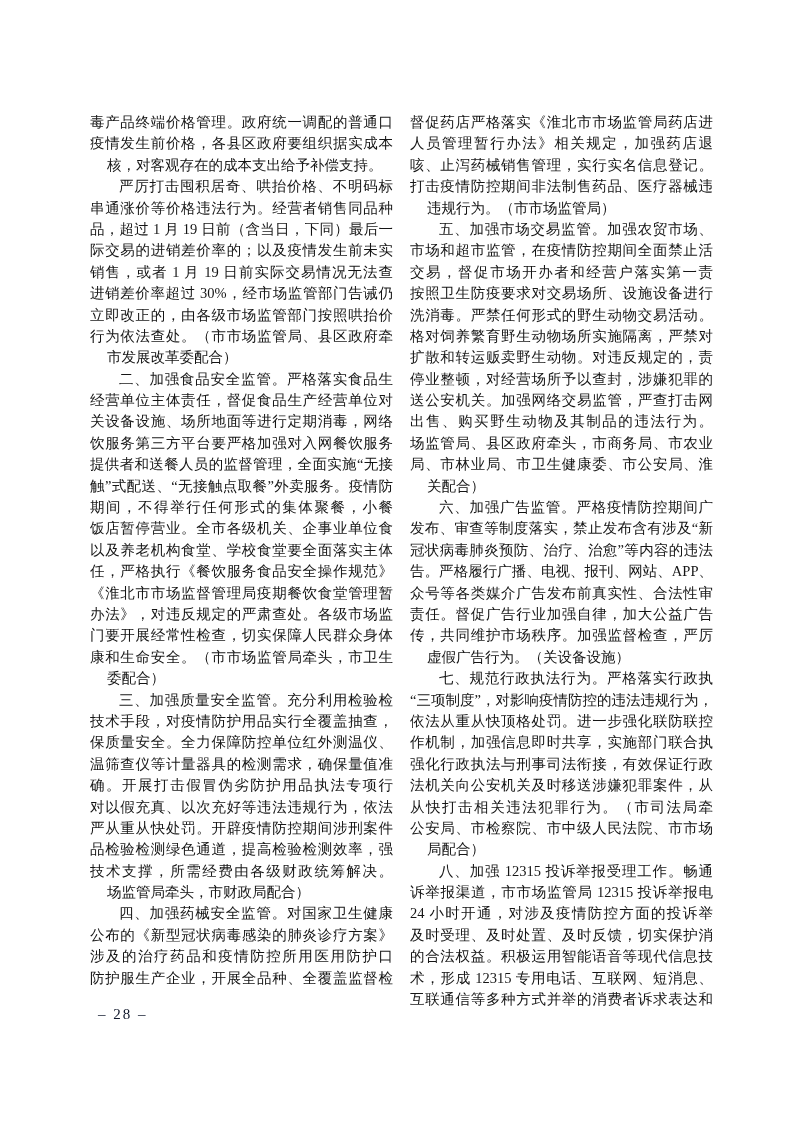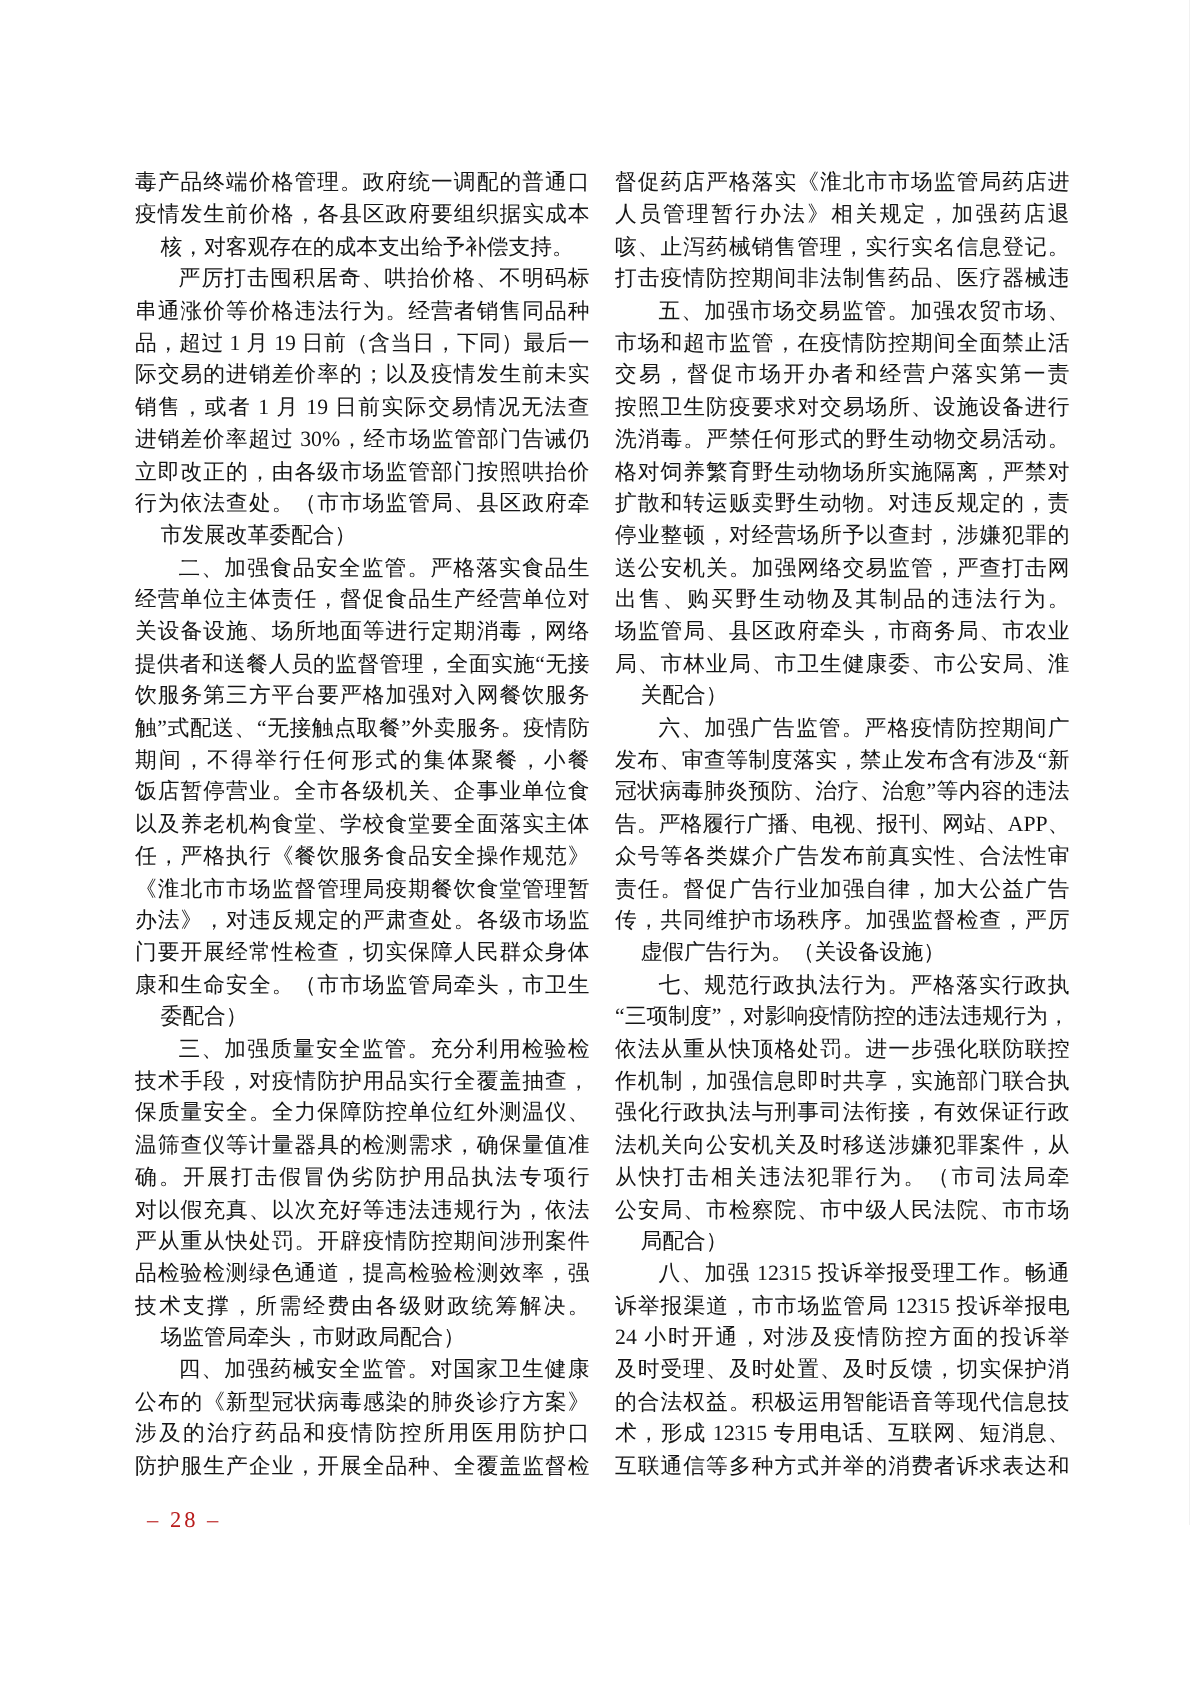--- a/index.html
+++ b/index.html
@@ -44,21 +44,21 @@
   }
   .hd {
     font-weight: normal;
   }
   .page-number {
     position: absolute;
     left: 98px;
     top: 1006px;
     font-size: 15px;
     letter-spacing: 2px;
-    color: #b91c1c;
+    color: #0f172a;
   }
 </style>
 </head>
 <body>
 
 <div class="page">
   <div class="column column-left">
       <div class="line">毒产品终端价格管理。政府统一调配的普通口罩</div>
       <div class="line">疫情发生前价格，各县区政府要组织据实成本审</div>
       <div class="line end">核，对客观存在的成本支出给予补偿支持。</div>
@@ -67,22 +67,22 @@
       <div class="line">品，超过 1 月 19 日前（含当日，下同）最后一次实</div>
       <div class="line">际交易的进销差价率的；以及疫情发生前未实际</div>
       <div class="line">销售，或者 1 月 19 日前实际交易情况无法查证，</div>
       <div class="line">进销差价率超过 30%，经市场监管部门告诫仍不</div>
       <div class="line">立即改正的，由各级市场监管部门按照哄抬价格</div>
       <div class="line">行为依法查处。（市市场监管局、县区政府牵头，</div>
       <div class="line end">市发展改革委配合）</div>
       <div class="line indent"><span class="hd">二、加强食品安全监管。</span>严格落实食品生产</div>
       <div class="line">经营单位主体责任，督促食品生产经营单位对相</div>
       <div class="line">关设备设施、场所地面等进行定期消毒，网络餐</div>
+      <div class="line">饮服务第三方平台要严格加强对入网餐饮服务</div>
       <div class="line">提供者和送餐人员的监督管理，全面实施“无接</div>
-      <div class="line">饮服务第三方平台要严格加强对入网餐饮服务</div>
       <div class="line">触”式配送、“无接触点取餐”外卖服务。疫情防控</div>
       <div class="line">期间，不得举行任何形式的集体聚餐，小餐饮、小</div>
       <div class="line">饭店暂停营业。全市各级机关、企事业单位食堂</div>
       <div class="line">以及养老机构食堂、学校食堂要全面落实主体责</div>
       <div class="line">任，严格执行《餐饮服务食品安全操作规范》和</div>
       <div class="line">《淮北市市场监督管理局疫期餐饮食堂管理暂行</div>
       <div class="line">办法》，对违反规定的严肃查处。各级市场监管部</div>
       <div class="line">门要开展经常性检查，切实保障人民群众身体健</div>
       <div class="line">康和生命安全。（市市场监管局牵头，市卫生健康</div>
       <div class="line end">委配合）</div>
@@ -99,20 +99,21 @@
       <div class="line indent"><span class="hd">四、加强药械安全监管。</span>对国家卫生健康委</div>
       <div class="line">公布的《新型冠状病毒感染的肺炎诊疗方案》中</div>
       <div class="line">涉及的治疗药品和疫情防控所用医用防护口罩、</div>
       <div class="line">防护服生产企业，开展全品种、全覆盖监督检查。</div>
     </div>
   <div class="column column-right">
       <div class="line">督促药店严格落实《淮北市市场监管局药店进出</div>
       <div class="line">人员管理暂行办法》相关规定，加强药店退烧、止</div>
       <div class="line">咳、止泻药械销售管理，实行实名信息登记。严厉</div>
       <div class="line">打击疫情防控期间非法制售药品、医疗器械违法</div>
+      <div class="line end">违规行为。（市市场监管局）</div>
       <div class="line indent"><span class="hd">五、加强市场交易监管。</span>加强农贸市场、集贸</div>
       <div class="line">市场和超市监管，在疫情防控期间全面禁止活禽</div>
       <div class="line">交易，督促市场开办者和经营户落实第一责任，</div>
       <div class="line">按照卫生防疫要求对交易场所、设施设备进行清</div>
       <div class="line">洗消毒。严禁任何形式的野生动物交易活动。严</div>
       <div class="line">格对饲养繁育野生动物场所实施隔离，严禁对外</div>
       <div class="line">扩散和转运贩卖野生动物。对违反规定的，责令</div>
       <div class="line">停业整顿，对经营场所予以查封，涉嫌犯罪的移</div>
       <div class="line">送公安机关。加强网络交易监管，严查打击网络</div>
       <div class="line">出售、购买野生动物及其制品的违法行为。（市市</div>

